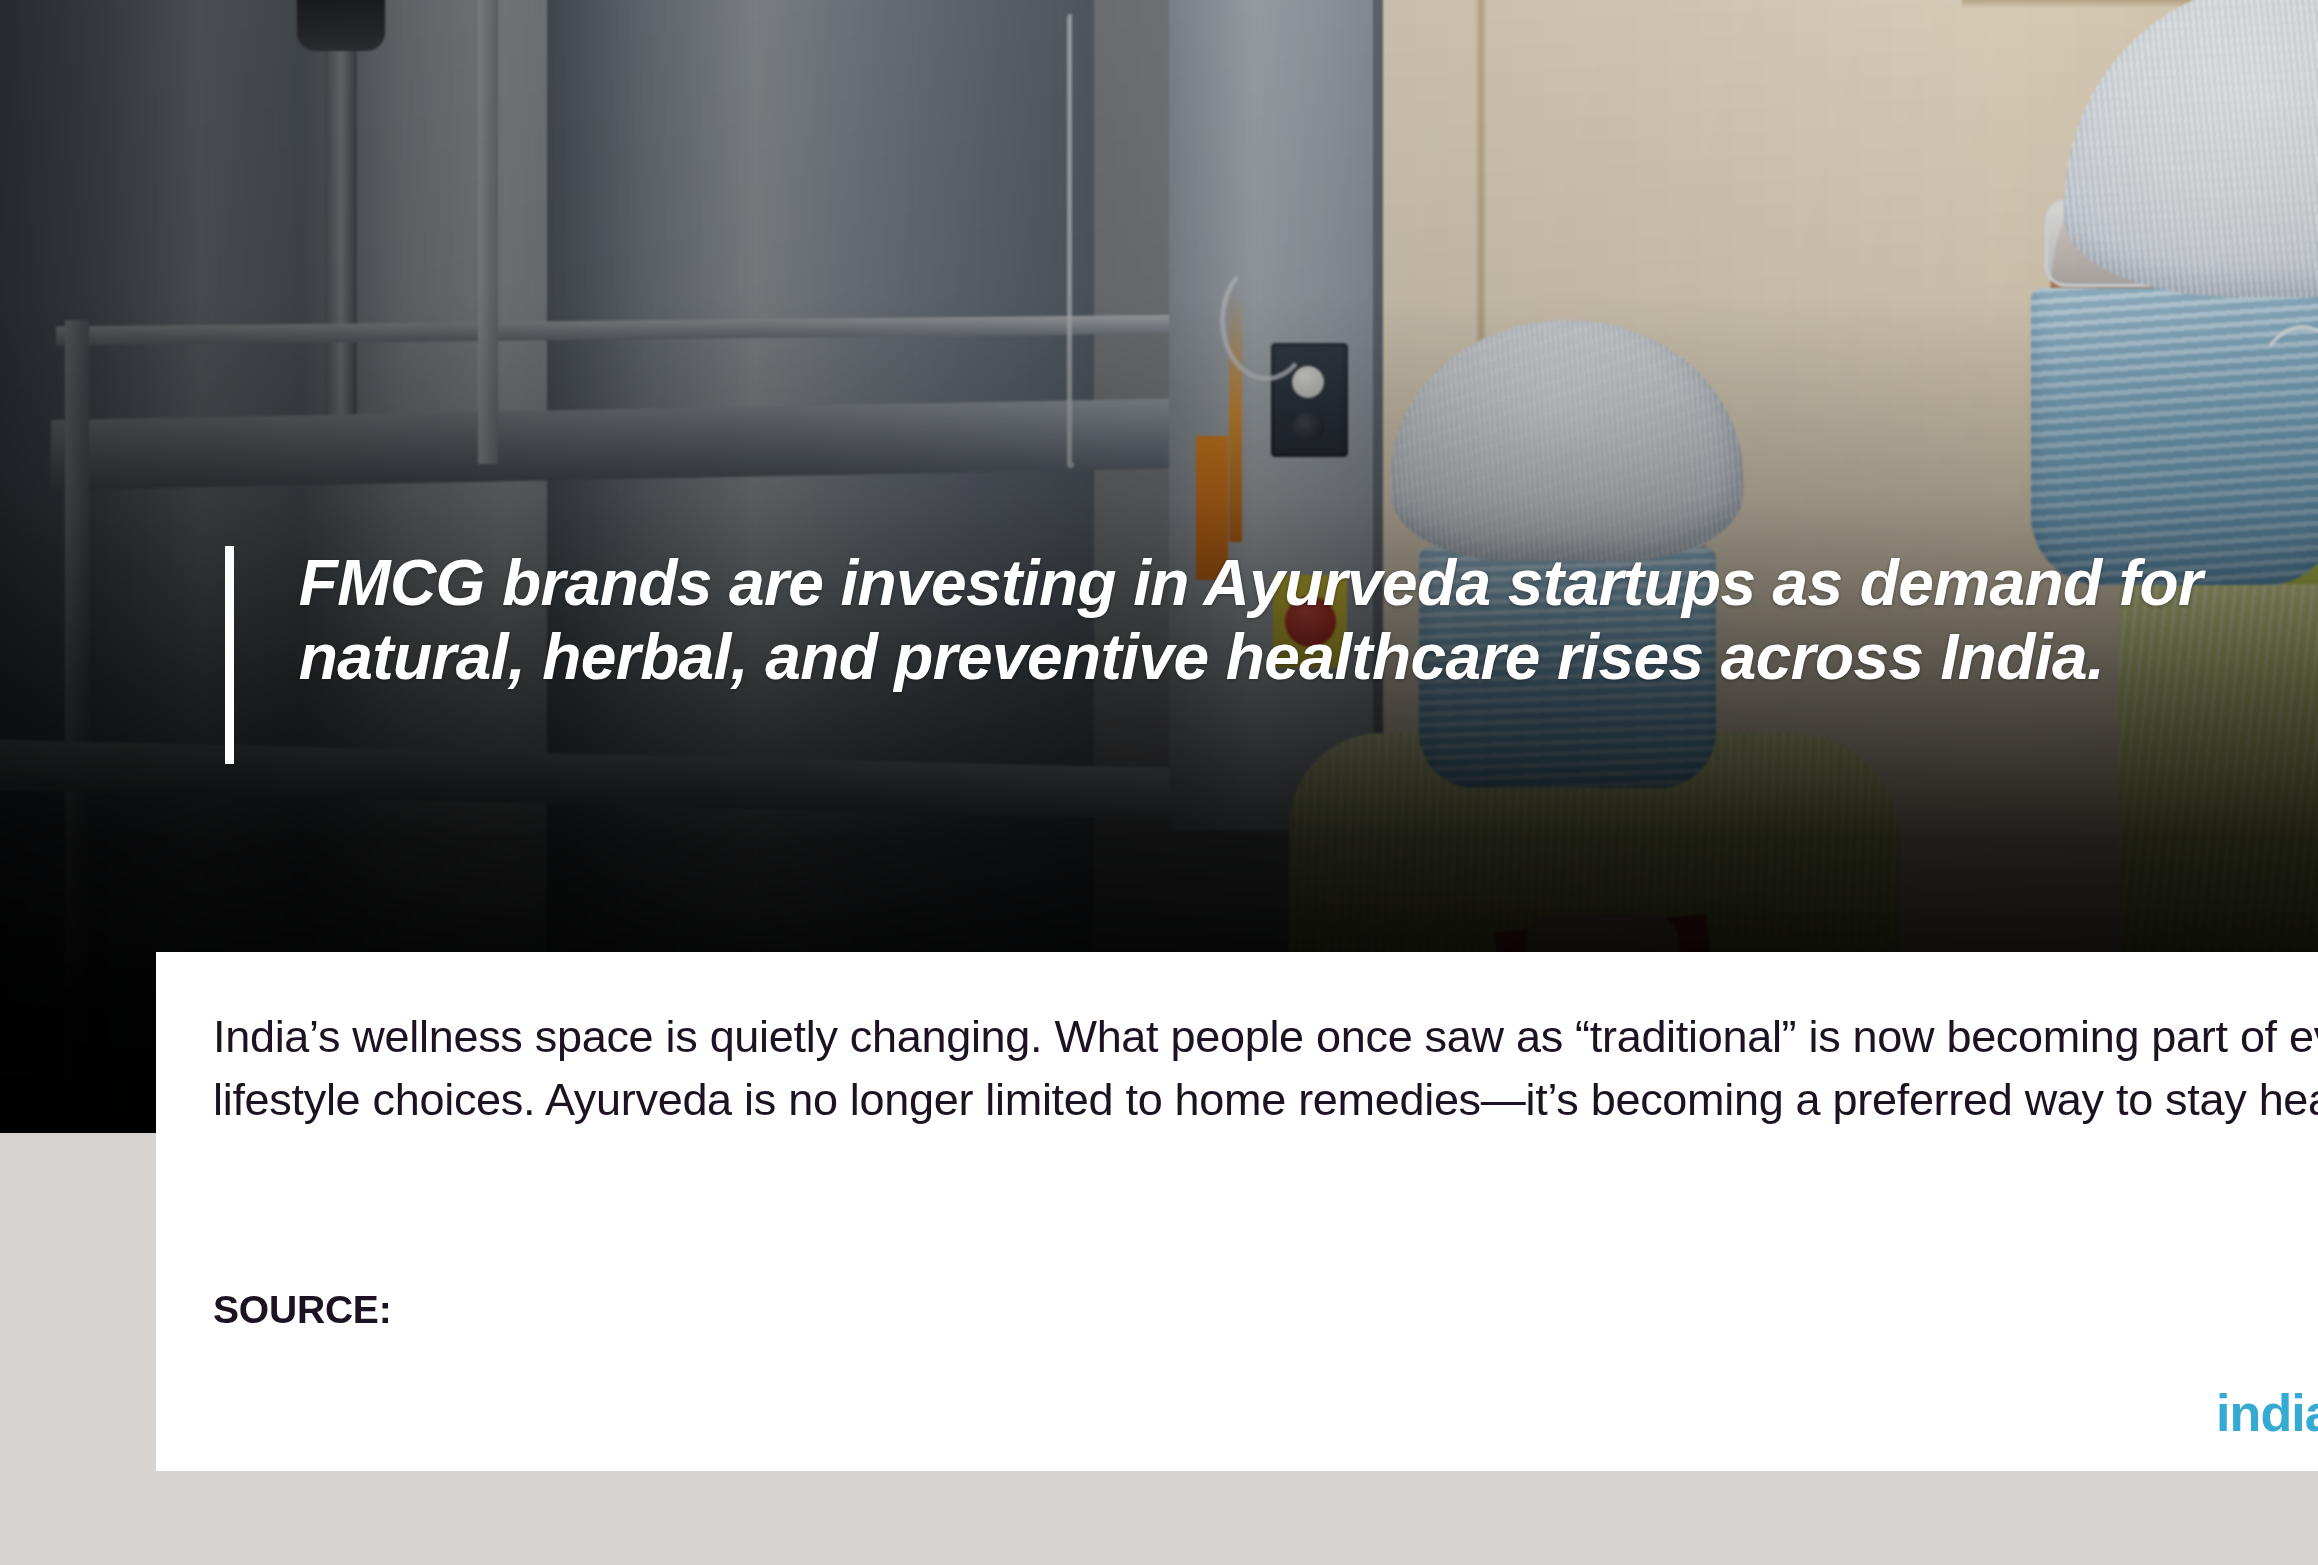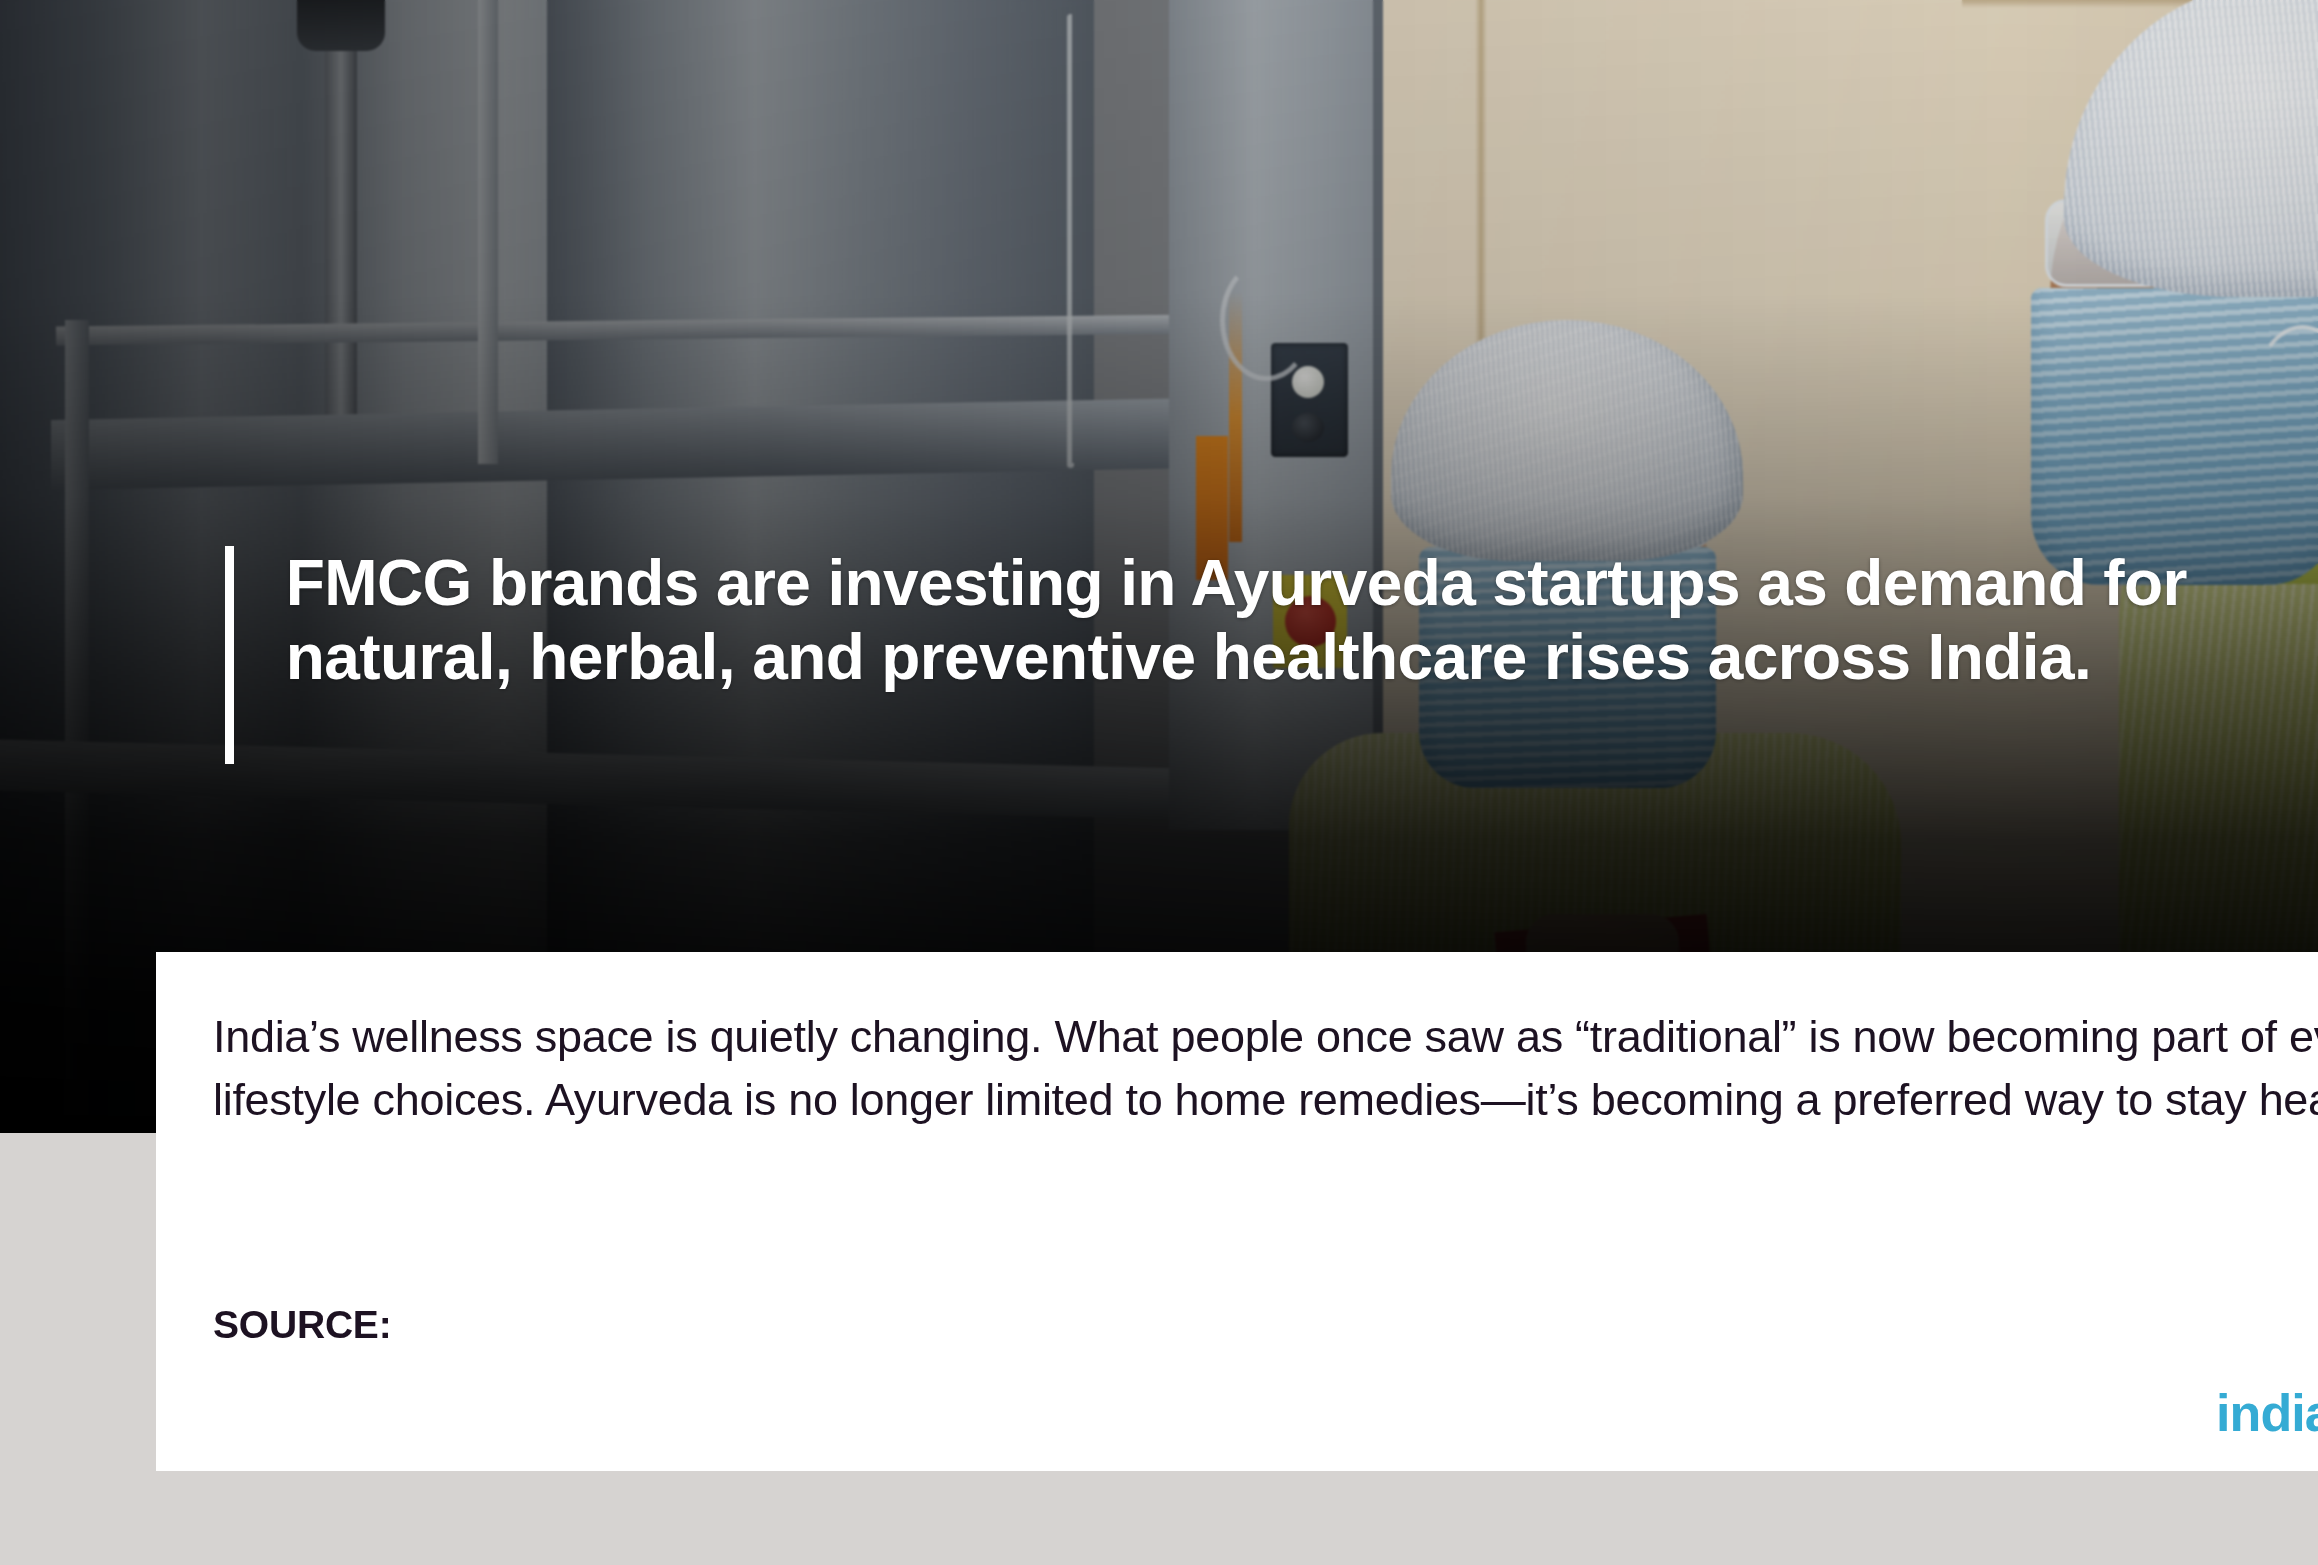--- a/index.html
+++ b/index.html
@@ -316,48 +316,49 @@
 
   
   .headline-wrap{
     position:absolute; left:225px; top:546px; width:2087px;
     display:flex; align-items:stretch; gap:0;
   }
   .accent-bar{
     width:8.8px; min-height:218px; background:#ffffff; flex:0 0 8.8px;
   }
   .headline{
-    margin-left:52px;
+    margin-left:65px;
     color:#ffffff;
     font-size:64px;
     line-height:1.16;
     font-weight:700;
     letter-spacing:-0.6px;
     max-width:1994px;
     text-shadow:0 0.9px 4.6px rgba(0,0,0,.35);
+    font-style:italic;
   }
 
   
   .card{
     position:absolute; left:156px; top:952px;
     width:2469px; height:519px;
     background:#ffffff;
     z-index:5;
   }
   .card-inner{ padding:53px 56px 0 57px; position:relative; height:100%; }
   .body-text{
     color:#1d1222;
     font-size:45px;
     line-height:1.40;
     font-weight:400;
     letter-spacing:-0.3px;
     max-width:2374px;
   }
   .source-row{
-    position:absolute; left:57px; top:351px;
+    position:absolute; left:57px; top:336px;
     display:flex; align-items:flex-start; gap:16.7px;
   }
   .source-label{
     font-size:39px; font-weight:700; color:#1d1222; letter-spacing:-0.2px;
   }
   .source-value{
     font-size:39px; font-weight:400; color:#1d1222; letter-spacing:-0.2px;
   }
 
   

